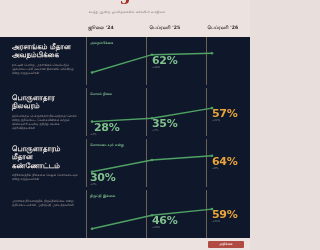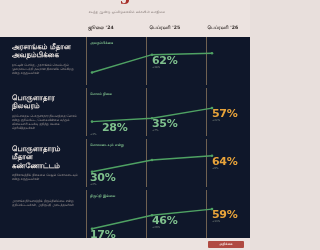--- a/index.html
+++ b/index.html
@@ -217,21 +217,21 @@
           <div class="vrule v1"></div>
           <div class="vrule v2"></div>
           <div class="catlabel">மோசம் நிலை</div>
           <svg class="line" viewBox="0 0 164 48">
             <polyline points="6,33.6 66,30.3 126,20.1" fill="none" stroke="#4fa263" stroke-width="1.4"></polyline>
             <circle cx="6" cy="33.6" r="1.3" fill="#4fa263"></circle>
             <circle cx="66" cy="30.3" r="1.3" fill="#4fa263"></circle>
             <circle cx="126" cy="20.1" r="1.3" fill="#4fa263"></circle>
           </svg>
           <div class="cell c0">
-            <div class="pct pct-green" style="left: 16px; top: 21.6px;">28%</div>
+            <div class="pct pct-green" style="left: 8px; top: 21.6px;">28%</div>
             <div class="pctsub" style="left: 4px; top: 32.6px;">+3%</div>
           </div>
           <div class="cell c1">
             <div class="pct pct-green" style="left: 6px; top: 18.3px;">35%</div>
             <div class="pctsub" style="left: 6px; top: 29.3px;">+7%</div>
             <div class="delta" style="left: 6px;">
               <span class="arrow"></span>
               <span>+7%</span>
             </div>
           </div>
@@ -283,24 +283,20 @@
           <div class="vrule v0"></div>
           <div class="vrule v1"></div>
           <div class="vrule v2"></div>
           <div class="catlabel">திருப்தி இல்லை</div>
           <svg class="line" viewBox="0 0 164 48">
             <polyline points="6,38.7 66,25.2 126,19.1" fill="none" stroke="#4fa263" stroke-width="1.4"></polyline>
             <circle cx="6" cy="38.7" r="1.3" fill="#4fa263"></circle>
             <circle cx="66" cy="25.2" r="1.3" fill="#4fa263"></circle>
             <circle cx="126" cy="19.1" r="1.3" fill="#4fa263"></circle>
           </svg>
-          <div class="cell c0">
-            <div class="pct pct-green" style="left: 4px; top: 26.7px;">17%</div>
-            <div class="pctsub" style="left: 4px; top: 37.7px;">+1%</div>
-          </div>
           <div class="cell c1">
             <div class="pct pct-green" style="left: 6px; top: 13.2px;">46%</div>
             <div class="pctsub" style="left: 6px; top: 24.2px;">+29%</div>
             <div class="delta" style="left: 6px;">
               <span class="arrow"></span>
               <span>+29%</span>
             </div>
           </div>
           <div class="cell c2">
             <div class="pct pct-orange" style="left: 6px; top: 7.1px; text-align: center;">59%</div>

